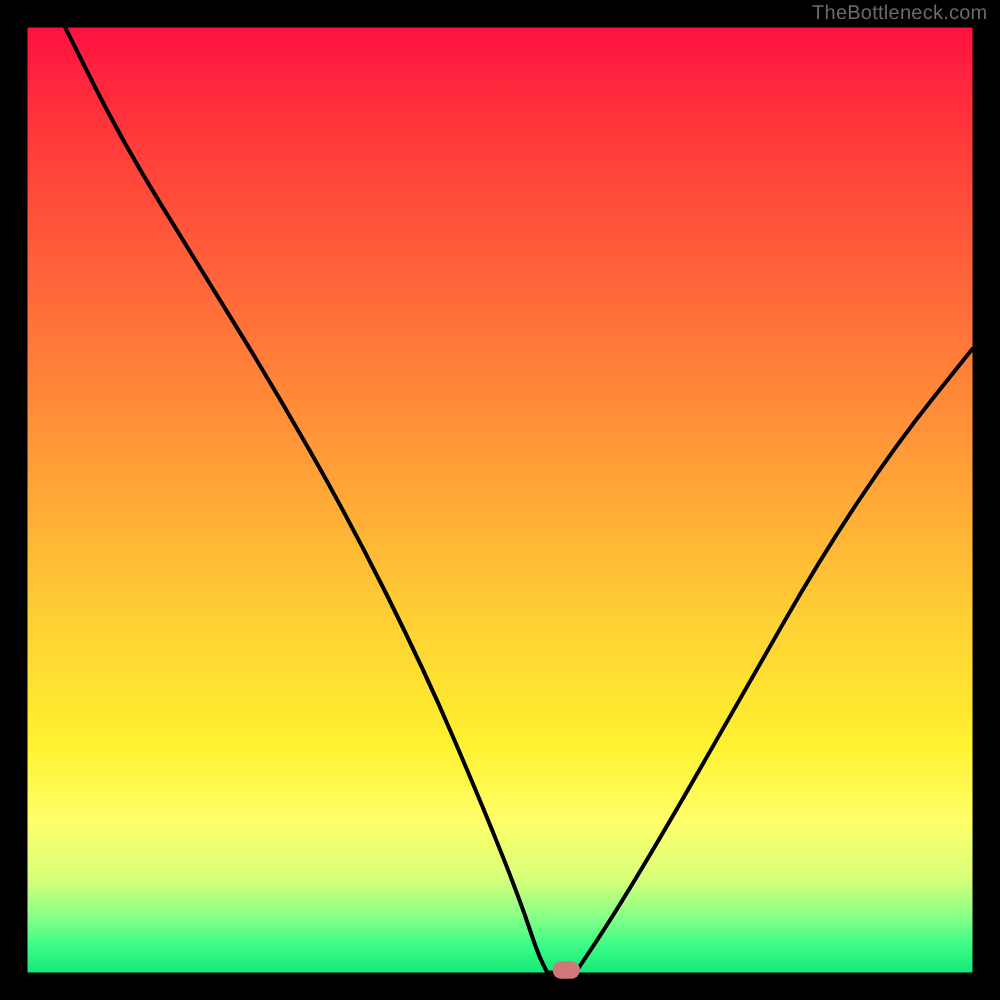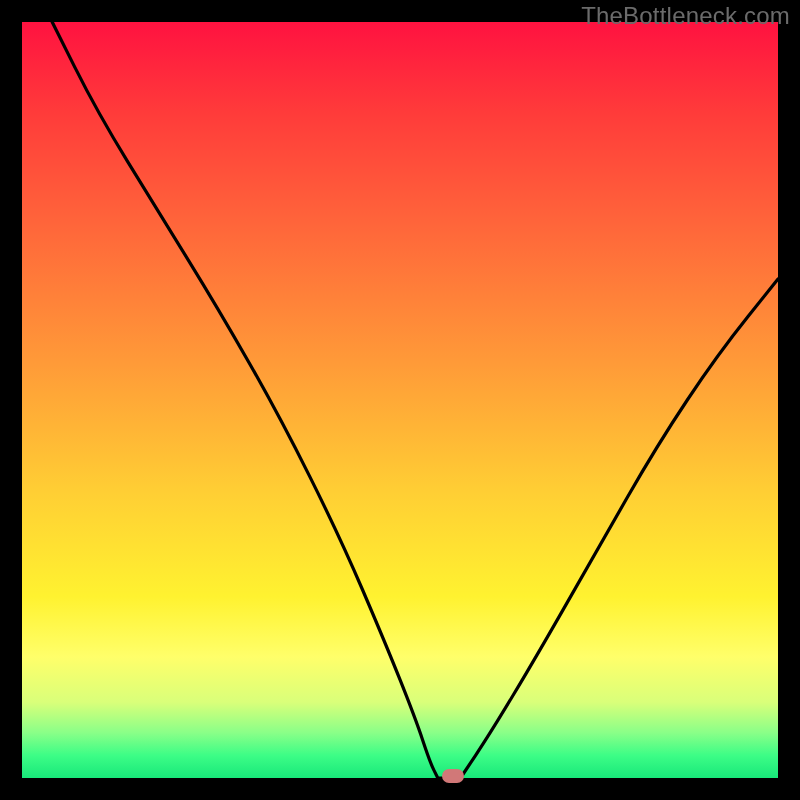--- a/index.html
+++ b/index.html
@@ -39,21 +39,21 @@
       #8aff88 94%,
       #3dfd86 97%,
       #18e87a 100%
     );
   }
   .watermark {
     position: absolute;
     top: 2px;
     right: 10px;
     color: #6b6b6b;
-    font-size: 24px;
+    font-size: 16px;
     font-weight: 500;
     letter-spacing: 0.2px;
   }
   svg.curve {
     position: absolute;
     left: 0;
     top: 0;
     width: 756px;
     height: 756px;
     overflow: visible;

